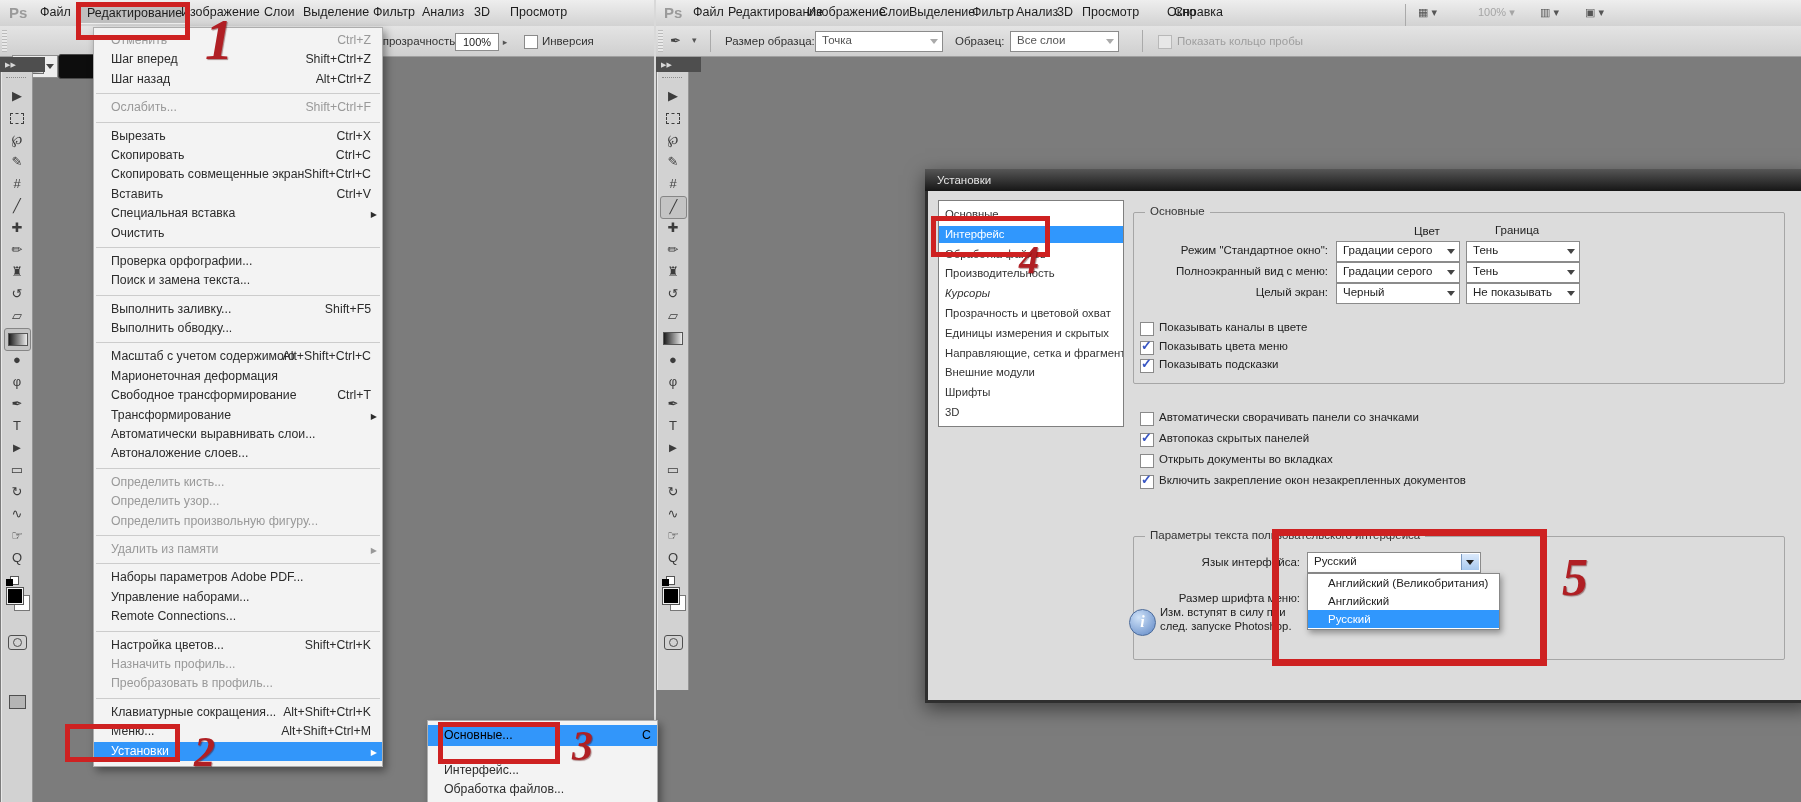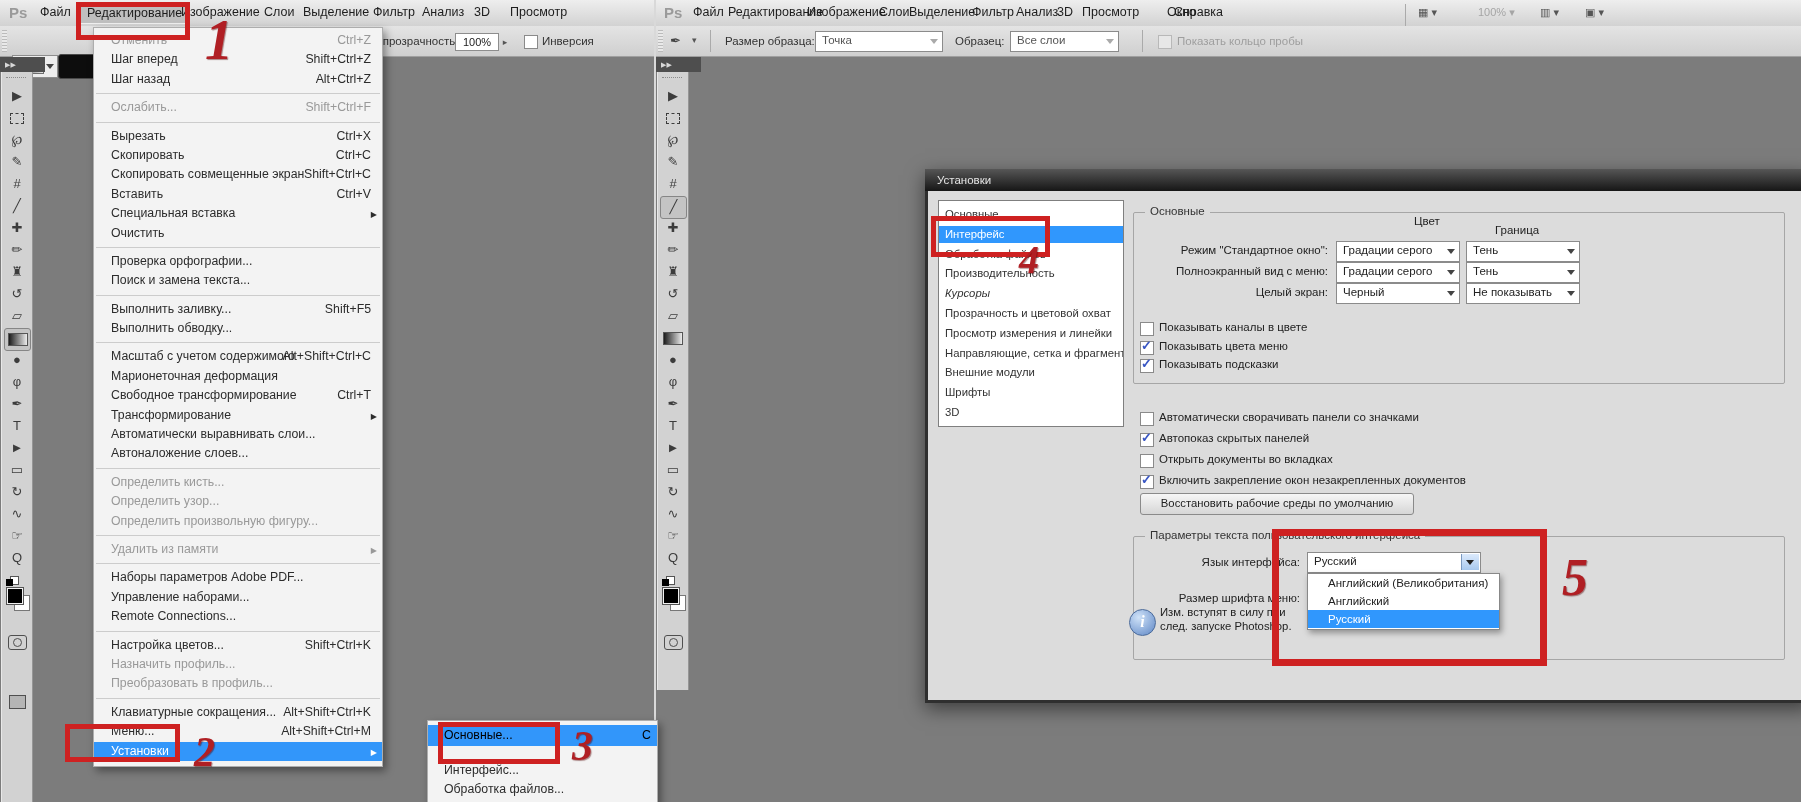--- a/index.html
+++ b/index.html
@@ -294,31 +294,31 @@
 
 <div class="dialog">
   <div class="dlg-title">Установки</div>
   <div class="listbox">
       <div class="lrow" style="top: 5px;">Основные</div>
       <div class="lrow sel" style="top: 24.8px;">Интерфейс</div>
       <div class="lrow" style="top: 44.6px;">Обработка файлов</div>
       <div class="lrow" style="top: 64.4px;">Производительность</div>
       <div class="lrow" style="top: 84.2px; font-style: italic;">Курсоры</div>
       <div class="lrow" style="top: 104px;">Прозрачность и цветовой охват</div>
-      <div class="lrow" style="top: 123.8px;">Просмотр измерения и линейки</div>
+      <div class="lrow" style="top: 123.8px;">Единицы измерения и скрытых</div>
       <div class="lrow" style="top: 143.6px;">Направляющие, сетка и фрагменты</div>
       <div class="lrow" style="top: 163.4px;">Внешние модули</div>
       <div class="lrow" style="top: 183.2px;">Шрифты</div>
       <div class="lrow" style="top: 203px;">3D</div>
     </div>
 
   <div class="group" style="top:43px;height:170px;">
     <span class="gt">Основные</span>
   </div>
-  <span class="colhead" style="left:486px;top:46px;">Цвет</span>
+  <span class="colhead" style="left:486px;top:56px;">Цвет</span>
   <span class="colhead" style="left:567px;top:55px;">Граница</span>
   <div id="general-rows">
       <div class="dlabel r" style="left: 212px; top: 75px; width: 188px;">Режим "Стандартное окно":</div>
       <div class="combo" style="left: 408px; top: 72px; width: 122px;">
         <span class="ctext">Градации серого</span>
         <span class="carr"></span>
       </div>
       <div class="combo" style="left: 538px; top: 72px; width: 112px;">
         <span class="ctext">Тень</span>
         <span class="carr"></span>
@@ -376,21 +376,20 @@
         <span class="cb" style="left: 0px; top: 1px;"></span>
         <span class="dcheck-label">Открыть документы во вкладках</span>
       </div>
       <div class="dcheck" style="left: 212px; top: 305px; width: 420px; height: 16px;">
         <span class="cb on" style="left: 0px; top: 1px;">
           <span class="tick">✓</span>
         </span>
         <span class="dcheck-label">Включить закрепление окон незакрепленных документов</span>
       </div>
     </div>
-  <div class="btn" style="left:212px;top:324px;width:272px;">Восстановить рабочие среды по умолчанию</div>
 
   <div class="group" style="top:367px;height:122px;">
     <span class="gt">Параметры текста пользовательского интерфейса</span>
   </div>
   <span class="dlabel r" style="left:222px;top:387px;width:150px;">Язык интерфейса:</span>
   <span class="dlabel r" style="left:222px;top:423px;width:150px;">Размер шрифта меню:</span>
   <div class="infoicon" style="left:201px;top:440px;">i</div>
   <span class="infotext" style="left:232px;top:437px;">Изм. вступят в силу при</span>
   <span class="infotext" style="left:232px;top:451px;">след. запуске Photoshop.</span>
   <div class="combo" style="left:379px;top:383px;width:172px;">

